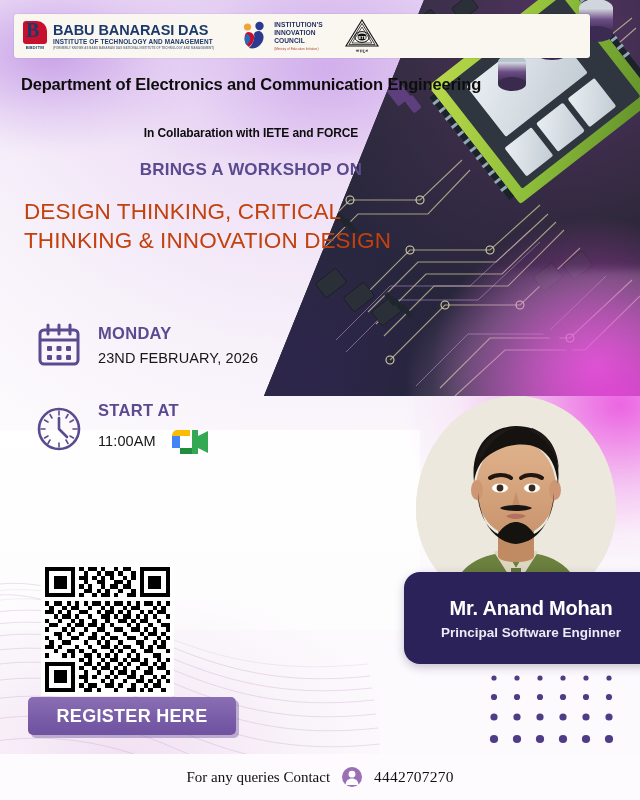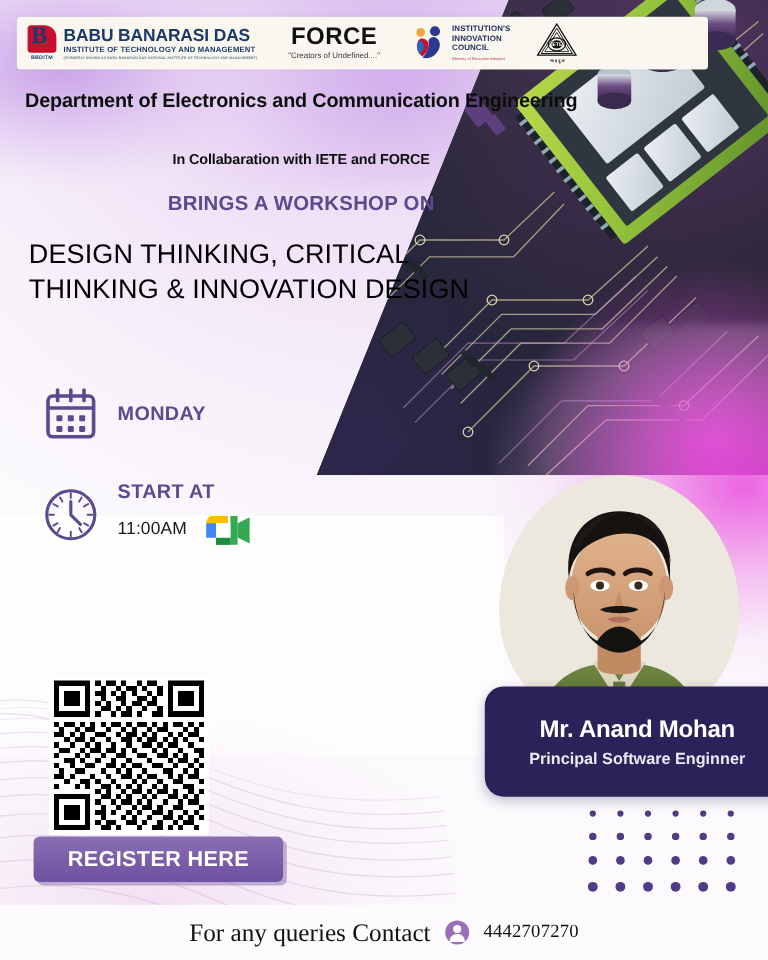--- a/index.html
+++ b/index.html
@@ -129,21 +129,21 @@
     text-align:center;font-size:12px;font-weight:700;color:#0d0d0d;
     letter-spacing:-.1px;z-index:5;
   }
   .brings{
     position:absolute;left:16px;top:160px;width:470px;
     text-align:center;font-size:17px;font-weight:700;color:#5a4a8f;
     letter-spacing:.2px;z-index:5;
   }
   .wtitle{
     position:absolute;left:24px;top:198px;width:400px;
-    font-size:22.5px;font-weight:400;color:#000000;
+    font-size:22.5px;font-weight:400;color:#c2410c;
     line-height:1.28;letter-spacing:.1px;z-index:5;
   }
 
   
   .row{position:absolute;display:flex;align-items:center;z-index:5;}
   .row-date{left:36px;top:322px;}
   .row-time{left:36px;top:402px;}
   .ic{width:46px;height:46px;flex:0 0 46px;}
   .ic svg{display:block;width:46px;height:46px;}
   .row-txt{margin-left:16px;line-height:1;}
@@ -184,21 +184,21 @@
     box-shadow:3px 3px 0 rgba(120,95,160,.45);
     cursor:pointer;
   }
   .reg span{font-size:18px;font-weight:700;color:#fff;letter-spacing:.3px;}
 
   
   .footer{
     position:absolute;left:0;bottom:0;width:640px;height:46px;
     background:#fdfbfd;display:flex;align-items:center;justify-content:center;z-index:6;
   }
-  .ft-txt{font-family:"Liberation Serif",serif;font-size:21px;color:#111;}
+  .ft-txt{font-family:"Liberation Serif",serif;font-size:15px;color:#111;}
   .ft-ic{
     width:20px;height:20px;border-radius:50%;background:#9b6fb8;
     margin:0 12px;display:flex;align-items:center;justify-content:center;
   }
   .ft-ic svg{display:block;}
   .ft-num{font-family:"Liberation Serif",serif;font-size:15.5px;color:#111;letter-spacing:.2px;}
 </style>
 </head>
 <body>
 
@@ -424,24 +424,20 @@
         <div class="bbd-shield"></div>
         <div class="bbd-tag">BBDITM</div>
       </div>
       <div class="bbd-txt">
         <div class="bbd-l1">BABU BANARASI DAS</div>
         <div class="bbd-l2">INSTITUTE OF TECHNOLOGY AND MANAGEMENT</div>
         <div class="bbd-l3">(FORMERLY KNOWN AS BABU BANARASI DAS NATIONAL INSTITUTE OF TECHNOLOGY AND MANAGEMENT)</div>
       </div>
     </div>
 
-    <div class="logo-force">
-      <div class="force-l1">FORCE</div>
-      <div class="force-l2">"Creators of Undefined...."</div>
-    </div>
 
     <div class="logo-iic">
       <div class="iic-mark">
         <svg viewBox="0 0 30 30">
           <circle cx="7.5" cy="6" r="3.6" fill="#f2a33c"></circle>
           <circle cx="19.5" cy="5" r="4.2" fill="#2b3a8f"></circle>
           <path d="M19.5,10 C25,12 25,20 19,25 C16,27.5 12,28 9,27 C13,23 15,18 14,13 C14.6,11 17,9.6 19.5,10 Z" fill="#2b3a8f"></path>
           <path d="M8,11 C11,11 13.4,12.6 14,15 C14.6,19 12.6,23 9,26 C5.6,23.6 4,19.6 4.6,16 C5,13 6,11.6 8,11 Z" fill="#c8102e"></path>
           <path d="M7,13 C9,13.6 10.6,15.6 10,18.6 C9.6,21 8,23 6.4,24 C4.6,21.6 4.4,17.6 5.4,15 C5.8,13.8 6.2,13 7,13 Z" fill="#1b6ec2"></path>
         </svg>
@@ -488,20 +484,21 @@
           <rect x="20.5" y="24" width="5" height="5" rx="1"></rect>
           <rect x="30" y="24" width="5" height="5" rx="1"></rect>
           <rect x="11" y="33" width="5" height="5" rx="1"></rect>
           <rect x="20.5" y="33" width="5" height="5" rx="1"></rect>
           <rect x="30" y="33" width="5" height="5" rx="1"></rect>
         </g>
       </svg>
     </div>
     <div class="row-txt">
       <div class="r-head">MONDAY</div>
+      <div class="r-sub">23ND FEBRUARY, 2026</div>
     </div>
   </div>
 
   <div class="row row-time">
     <div class="ic">
       <svg viewBox="0 0 46 46">
         <circle cx="23" cy="23" r="20" fill="none" stroke="#5a4a8f" stroke-width="2.6"></circle>
         <g stroke="#5a4a8f" stroke-width="1.6" stroke-linecap="round">
           <path d="M23,5 L23,9"></path>
             <path d="M23,37 L23,41"></path>

